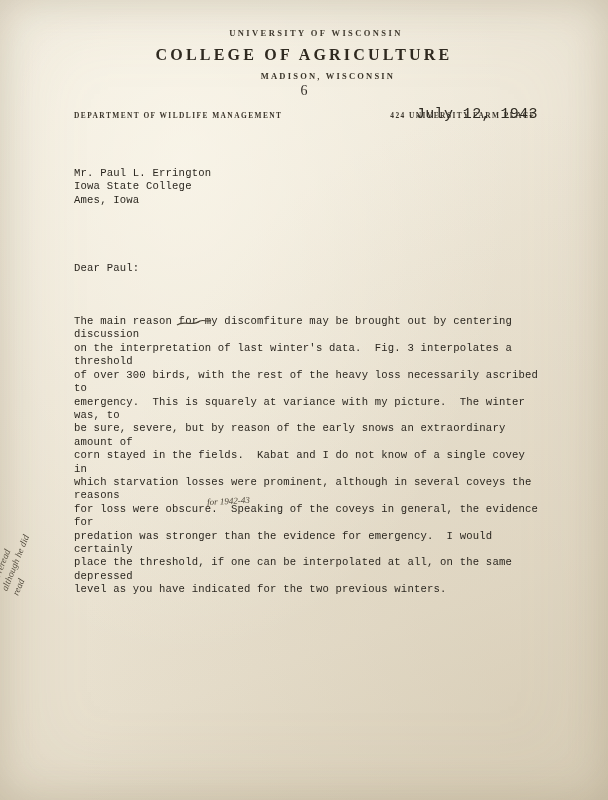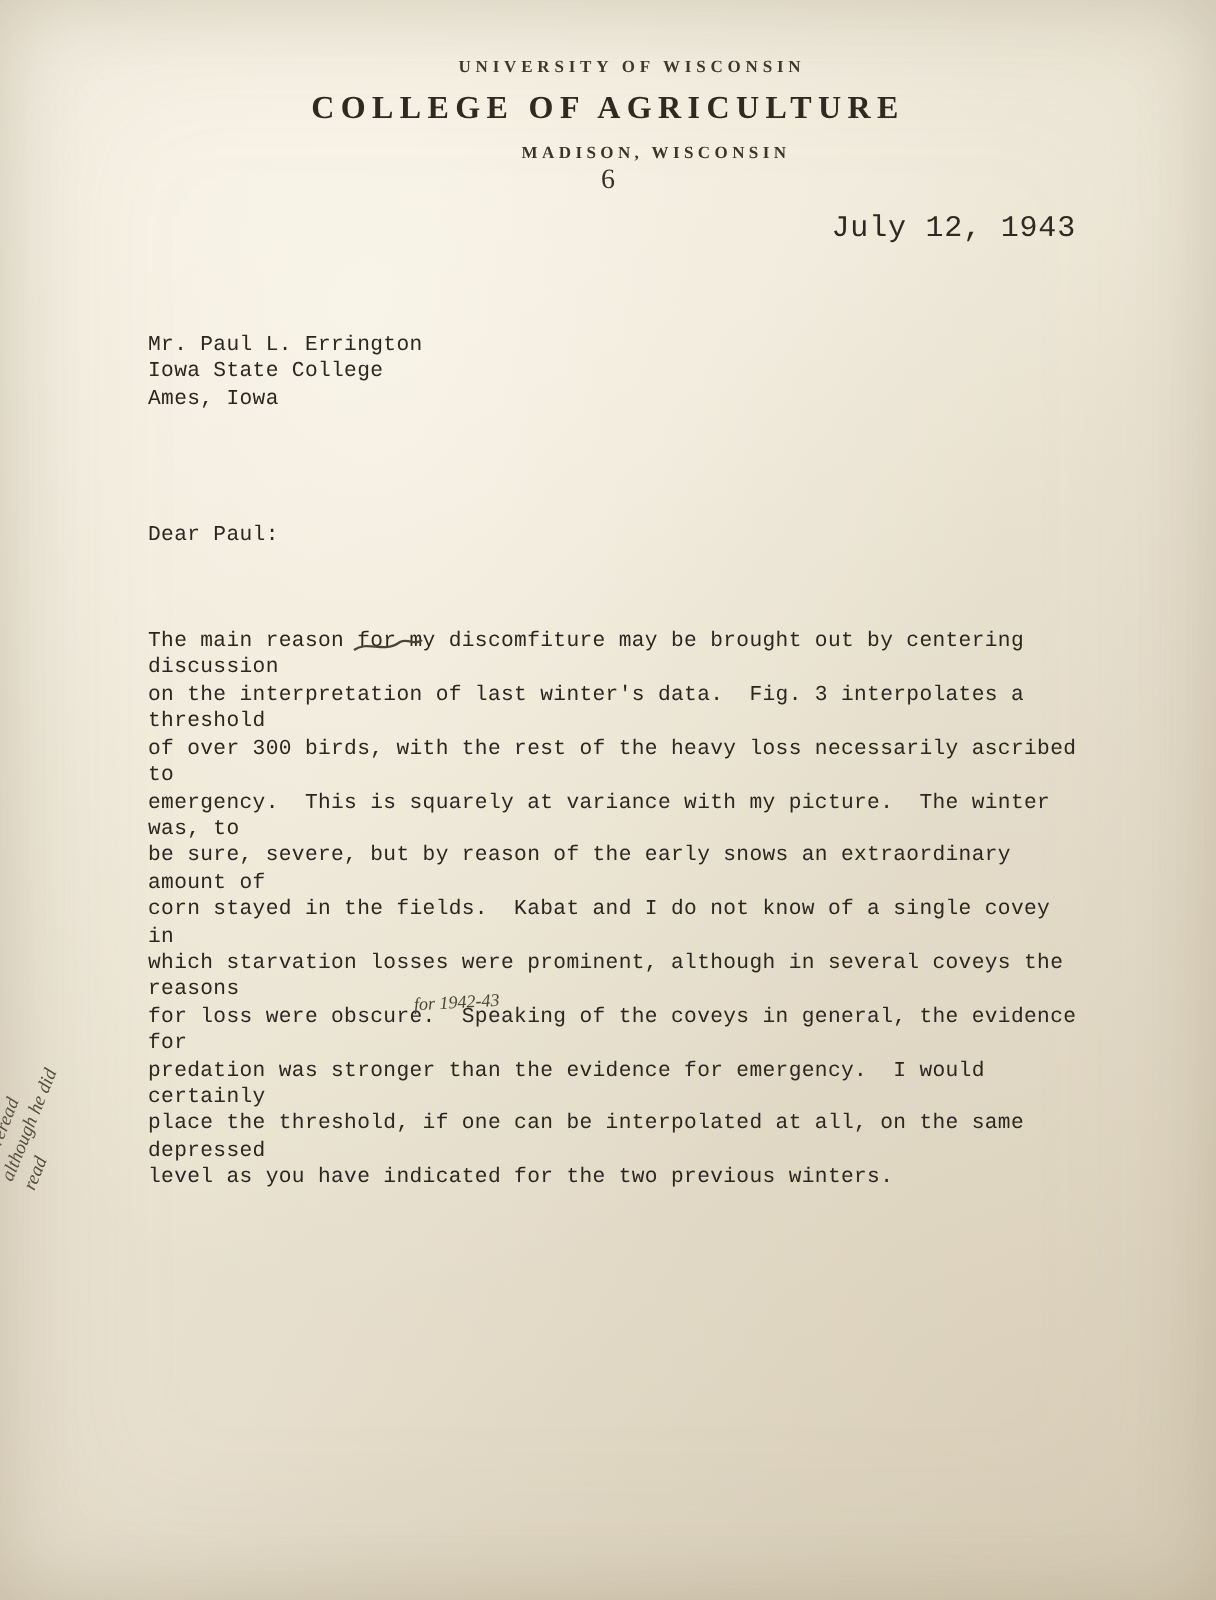--- a/index.html
+++ b/index.html
@@ -173,20 +173,24 @@
 
 <div class="paper"></div>
 
 <div class="content">
 
   <div class="letterhead">
     <div class="lh-university">UNIVERSITY OF WISCONSIN</div>
     <div class="lh-college">COLLEGE OF AGRICULTURE</div>
     <div class="lh-city">MADISON, WISCONSIN</div>
     <div class="page-number">6</div>
+    <div class="lh-row">
+      <div class="lh-dept">DEPARTMENT OF WILDLIFE MANAGEMENT</div>
+      <div class="lh-address">424 UNIVERSITY FARM PLACE</div>
+    </div>
   </div>
 
   <div class="date-line">July 12, 1943</div>
 
   <div class="body-block">
     <div class="addr">Mr. Paul L. Errington
 Iowa State College
 Ames, Iowa</div>
     <div class="salutation">Dear Paul:</div>
     <div class="para">The main reason for my discomfiture may be brought out by centering discussion

